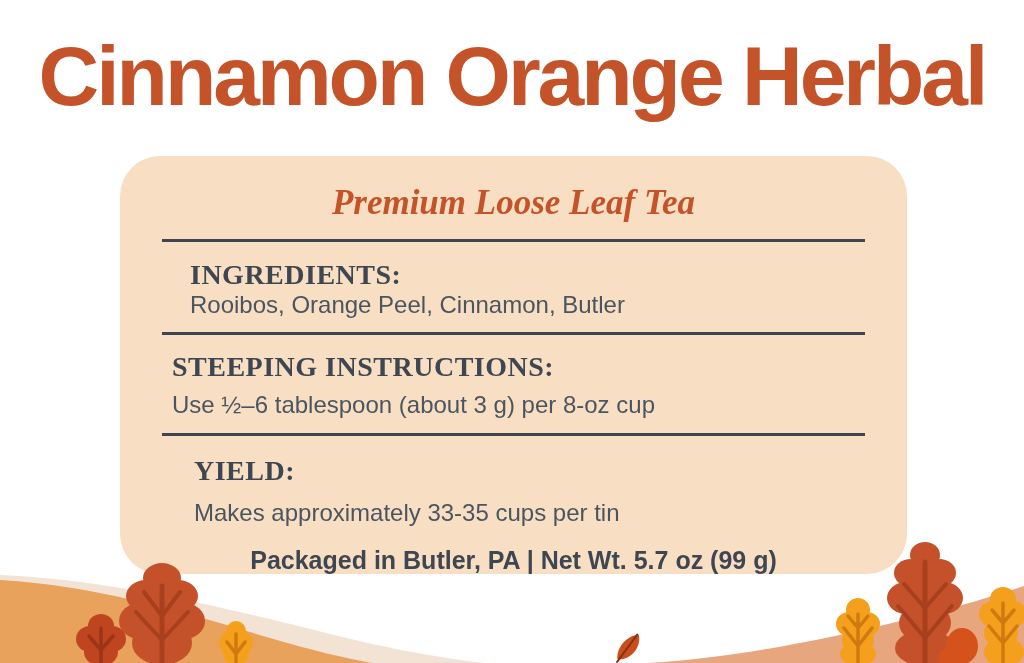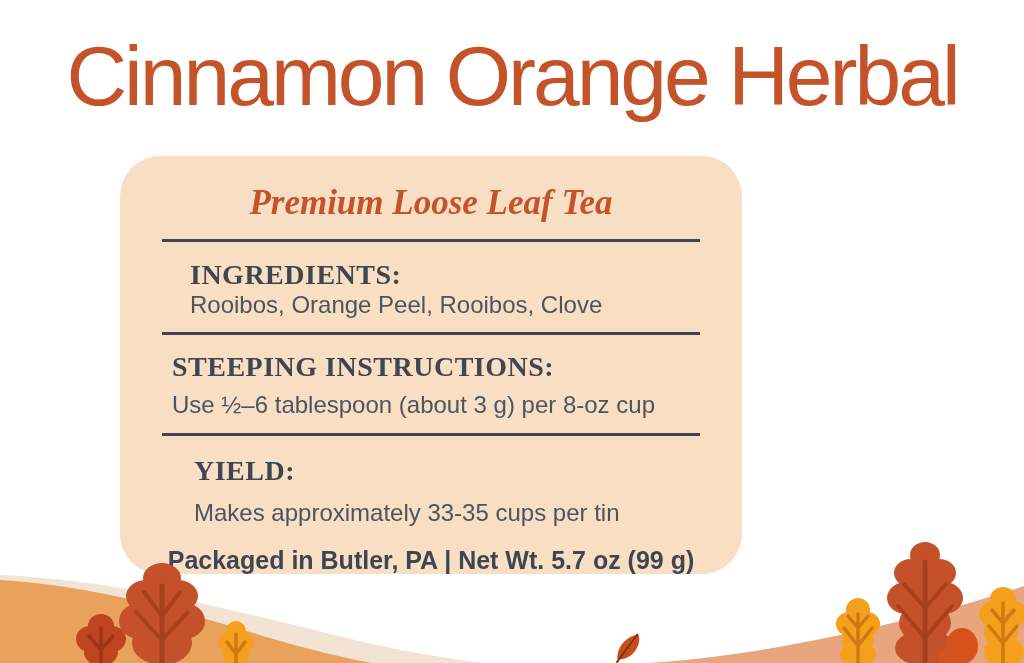--- a/index.html
+++ b/index.html
@@ -16,25 +16,25 @@
     --tree-amber:#f5a01c;
     --leaf-red:#c94e1e;
   }
   html,body{margin:0;padding:0;background:#ffffff;}
   .stage{
     position:relative;width:1024px;height:663px;background:#ffffff;
     overflow:hidden;font-family:"Liberation Sans",sans-serif;
   }
   .title{
     position:absolute;top:34px;left:0;width:1024px;text-align:center;
-    font-size:84px;line-height:1.0;font-weight:400;letter-spacing:-3px;
+    font-size:84px;line-height:1.0;font-weight:700;letter-spacing:-3px;
     color:var(--title-orange);white-space:nowrap;
   }
   .card{
-    position:absolute;left:120px;top:156px;width:622px;height:418px;
+    position:absolute;left:120px;top:156px;width:787px;height:418px;
     background:var(--card-bg);border-radius:40px;box-sizing:border-box;
   }
   .subtitle{
     margin:26px 0 0 0;text-align:center;
     font-family:"Liberation Serif",serif;font-style:italic;font-weight:700;
     font-size:35px;line-height:1.2;color:var(--title-orange);
   }
   .divider{height:0;border-top:3px solid var(--divider);margin:0 42px;}
   .div1{margin-top:15px;}
   .div2{margin-top:13px;}
@@ -75,21 +75,21 @@
 
   <div class="title">Cinnamon Orange Herbal</div>
 
   <div class="card">
     <div class="subtitle">Premium Loose Leaf Tea</div>
 
     <div class="divider div1"></div>
 
     <div class="row">
       <span class="sec-label">INGREDIENTS:</span>
-      <span class="sec-value">Rooibos, Orange Peel, Rooibos, Clove</span>
+      <span class="sec-value">Rooibos, Orange Peel, Cinnamon, Butler</span>
     </div>
 
     <div class="divider div2"></div>
 
     <div class="steep-block">
       <div class="sec-label">STEEPING INSTRUCTIONS:</div>
       <div class="steep-lines">
         <div>Use ½–6 tablespoon (about 3 g) per 8-oz cup</div>
       </div>
     </div>

